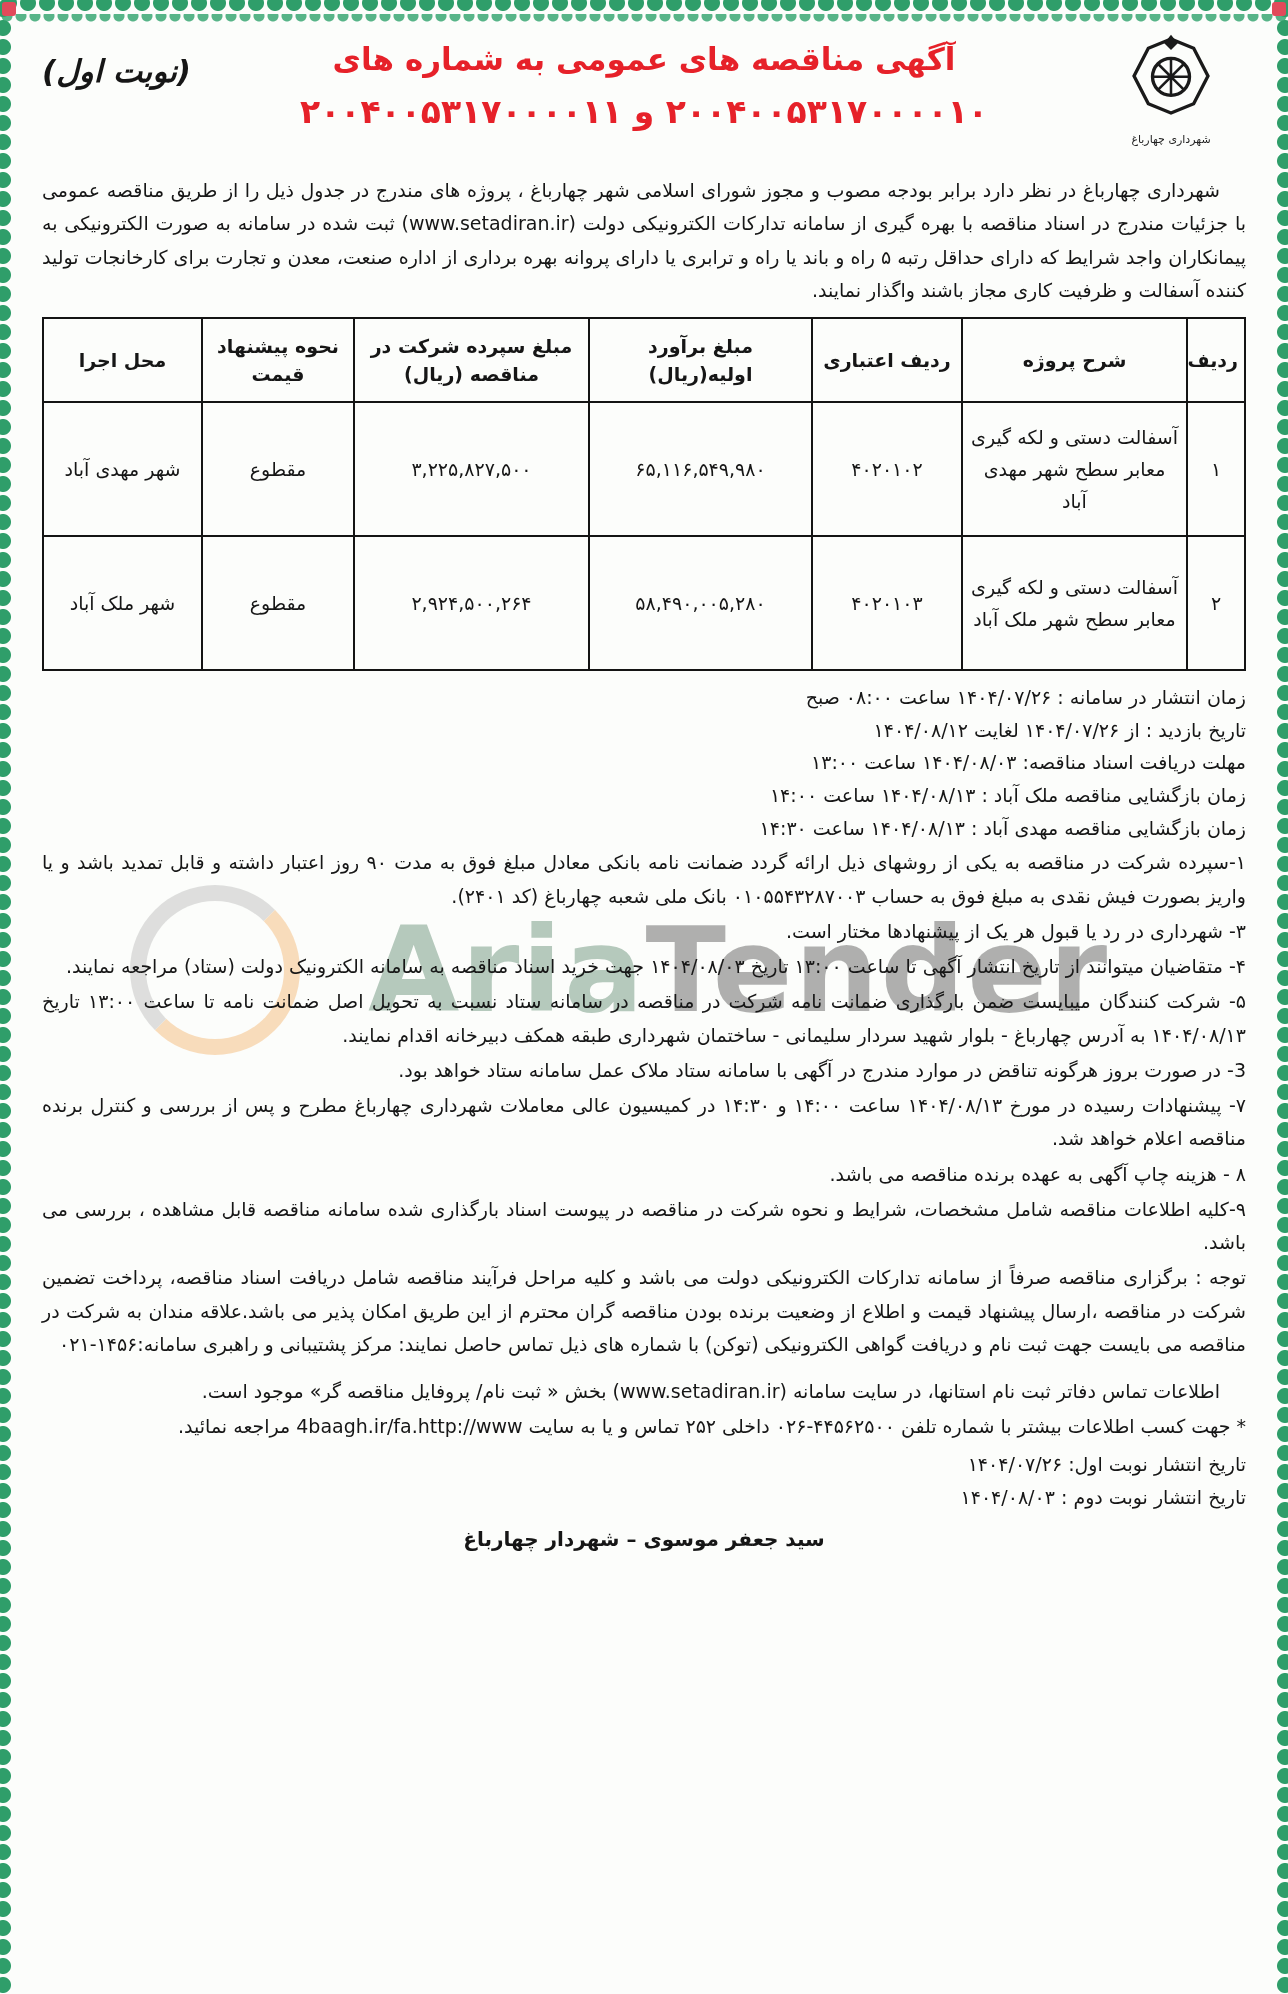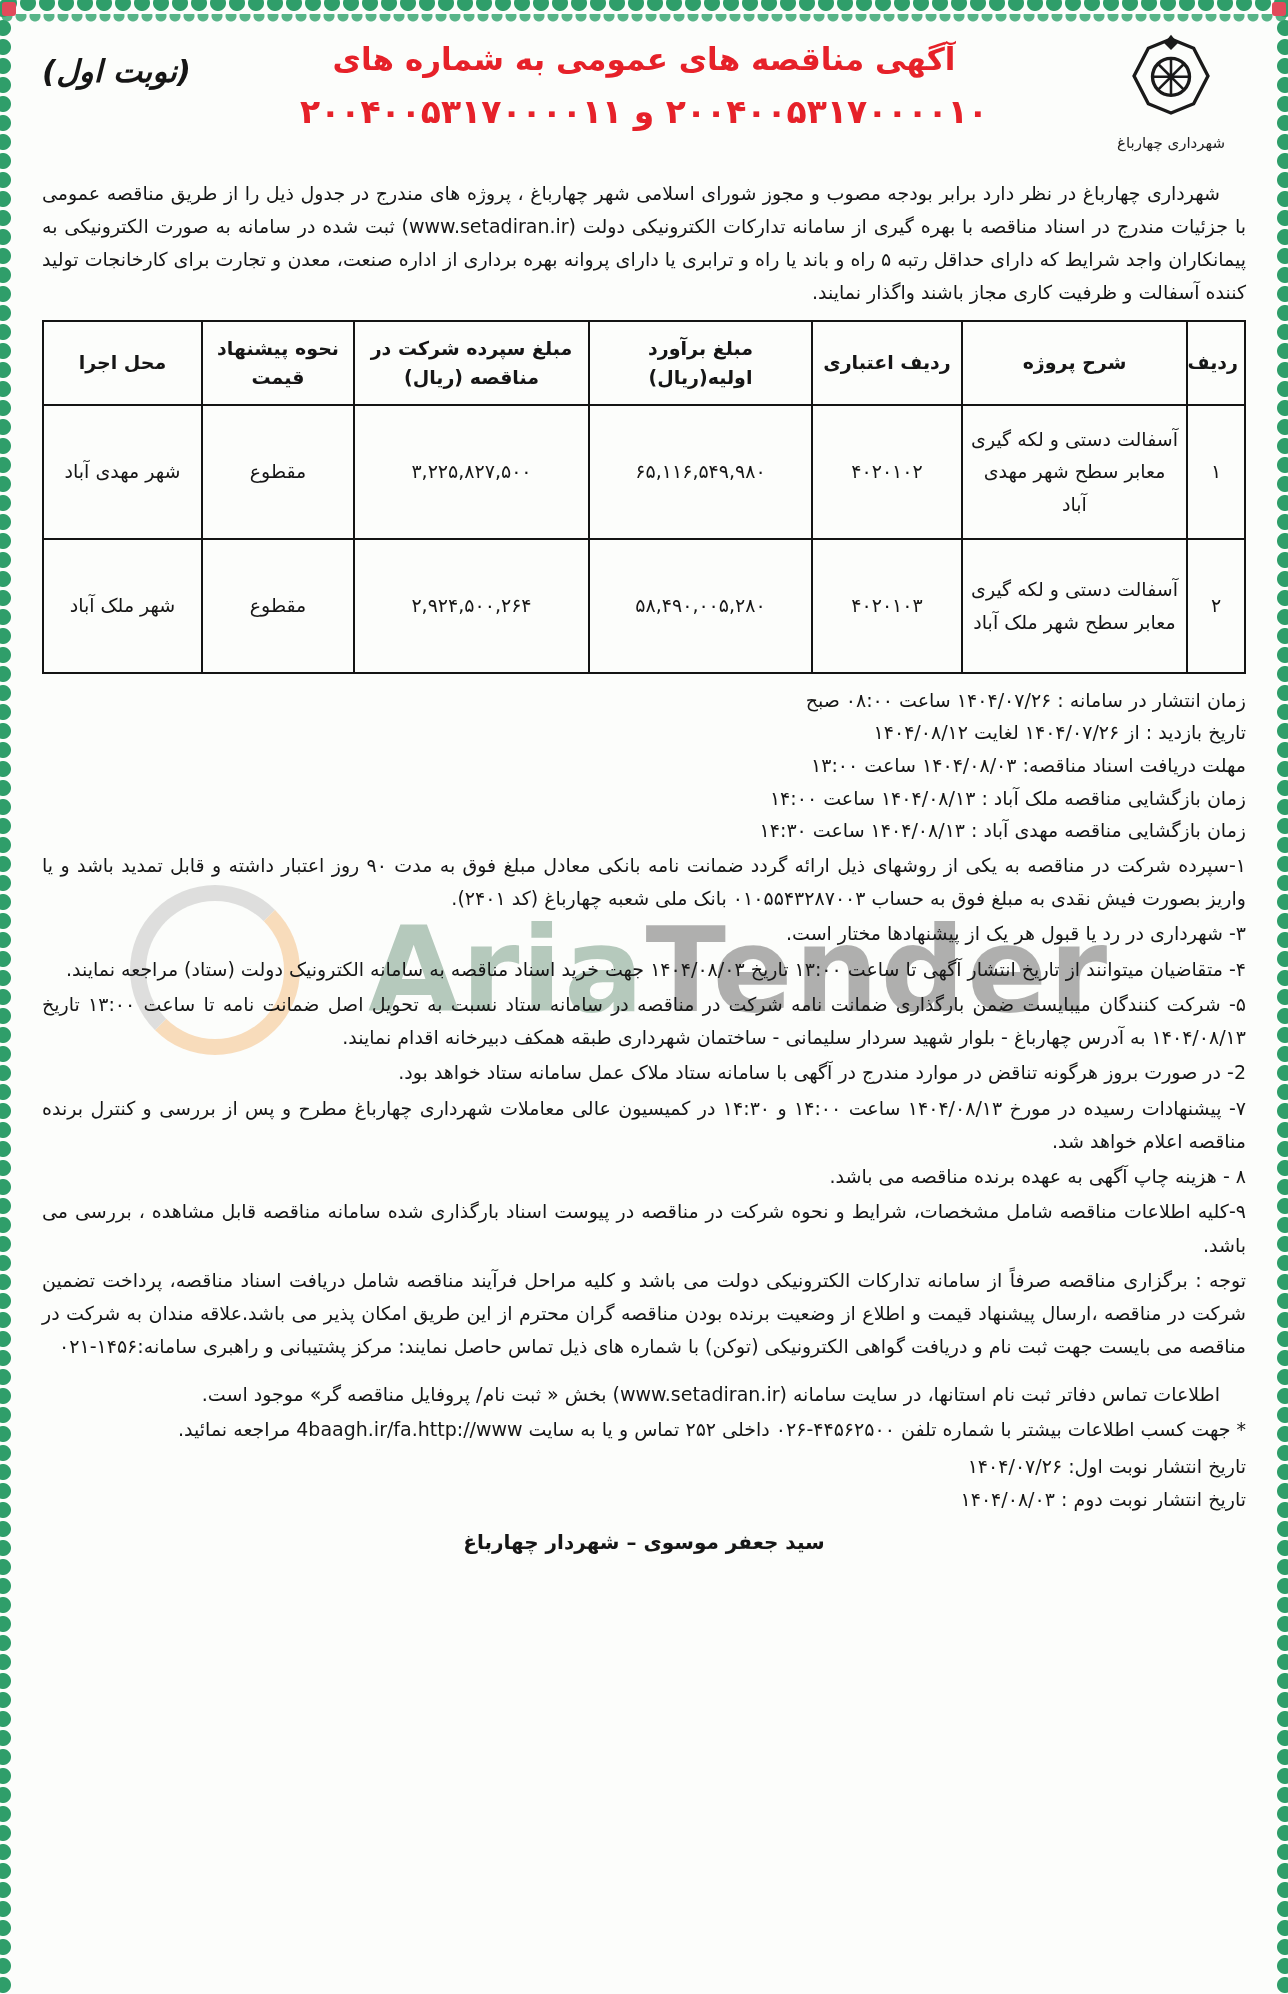--- a/index.html
+++ b/index.html
@@ -47,21 +47,21 @@
   .wm-a{color:#14532d;margin-left:40px;}
   .wm-t{color:#000000;}
 
   
   .content{
     position:absolute;top:30px;left:42px;right:42px;z-index:1;
     direction:rtl;font-size:19px;line-height:1.75;text-align:justify;
   }
   .header{display:flex;align-items:flex-start;justify-content:space-between;min-height:124px;}
   .logo-wrap{width:150px;text-align:center;flex:0 0 auto;padding-top:4px;}
-  .logo-caption{font-size:15px;margin-top:2px;color:#222;}
+  .logo-caption{font-size:11px;margin-top:2px;color:#222;}
   .titles{flex:1;text-align:center;padding-top:6px;}
   .title1{color:#e62129;font-weight:bold;font-size:31px;line-height:1.5;}
   .title2{color:#e62129;font-weight:bold;font-size:33px;letter-spacing:1px;line-height:1.5;margin-top:4px;}
   .issue{width:150px;flex:0 0 auto;font-size:31px;font-weight:bold;font-style:italic;text-align:left;padding-top:14px;white-space:nowrap;}
 
   .intro{margin-top:20px;text-indent:26px;}
 
   table{width:100%;border-collapse:collapse;table-layout:fixed;margin-top:10px;background:transparent;}
   table,th,td{border:2px solid #141414;}
   th,td{text-align:center;vertical-align:middle;padding:4px 6px;font-size:19px;}
@@ -167,21 +167,21 @@
       <div>تاریخ بازدید : از ۱۴۰۴/۰۷/۲۶ لغایت ۱۴۰۴/۰۸/۱۲</div>
       <div>مهلت دریافت اسناد مناقصه: ۱۴۰۴/۰۸/۰۳ ساعت ۱۳:۰۰</div>
       <div>زمان بازگشایی مناقصه ملک آباد : ۱۴۰۴/۰۸/۱۳ ساعت ۱۴:۰۰</div>
       <div>زمان بازگشایی مناقصه مهدی آباد : ۱۴۰۴/۰۸/۱۳ ساعت ۱۴:۳۰</div>
     </div>
 
     <p class="par">۱-سپرده شرکت در مناقصه به یکی از روشهای ذیل ارائه گردد ضمانت نامه بانکی معادل مبلغ فوق به مدت ۹۰ روز اعتبار داشته و قابل تمدید باشد و یا واریز بصورت فیش نقدی به مبلغ فوق به حساب ۰۱۰۵۵۴۳۲۸۷۰۰۳ بانک ملی شعبه چهارباغ (کد ۲۴۰۱).</p>
     <p class="par">۳- شهرداری در رد یا قبول هر یک از پیشنهادها مختار است.</p>
     <p class="par">۴- متقاضیان میتوانند از تاریخ انتشار آگهی تا ساعت ۱۳:۰۰ تاریخ ۱۴۰۴/۰۸/۰۳ جهت خرید اسناد مناقصه به سامانه الکترونیک دولت (ستاد) مراجعه نمایند.</p>
     <p class="par">۵- شرکت کنندگان میبایست ضمن بارگذاری ضمانت نامه شرکت در مناقصه در سامانه ستاد نسبت به تحویل اصل ضمانت نامه تا ساعت ۱۳:۰۰ تاریخ ۱۴۰۴/۰۸/۱۳ به آدرس چهارباغ - بلوار شهید سردار سلیمانی - ساختمان شهرداری طبقه همکف دبیرخانه اقدام نمایند.</p>
-    <p class="par">2- در صورت بروز هرگونه تناقض در موارد مندرج در آگهی با سامانه ستاد ملاک عمل سامانه ستاد خواهد بود.</p>
+    <p class="par">3- در صورت بروز هرگونه تناقض در موارد مندرج در آگهی با سامانه ستاد ملاک عمل سامانه ستاد خواهد بود.</p>
     <p class="par">۷- پیشنهادات رسیده در مورخ ۱۴۰۴/۰۸/۱۳ ساعت ۱۴:۰۰ و ۱۴:۳۰ در کمیسیون عالی معاملات شهرداری چهارباغ مطرح و پس از بررسی و کنترل برنده مناقصه اعلام خواهد شد.</p>
     <p class="par">۸ - هزینه چاپ آگهی به عهده برنده مناقصه می باشد.</p>
     <p class="par">۹-کلیه اطلاعات مناقصه شامل مشخصات، شرایط و نحوه شرکت در مناقصه در پیوست اسناد بارگذاری شده سامانه مناقصه قابل مشاهده ، بررسی می باشد.</p>
 
     <p class="par">توجه : برگزاری مناقصه صرفاً از سامانه تدارکات الکترونیکی دولت می باشد و کلیه مراحل فرآیند مناقصه شامل دریافت اسناد مناقصه، پرداخت تضمین شرکت در مناقصه ،ارسال پیشنهاد قیمت و اطلاع از وضعیت برنده بودن مناقصه گران محترم از این طریق امکان پذیر می باشد.علاقه مندان به شرکت در مناقصه می بایست جهت ثبت نام و دریافت گواهی الکترونیکی (توکن) با شماره های ذیل تماس حاصل نمایند: مرکز پشتیبانی و راهبری سامانه:۱۴۵۶-۰۲۱</p>
     <p class="contact-par">اطلاعات تماس دفاتر ثبت نام استانها، در سایت سامانه (www.setadiran.ir) بخش « ثبت نام/ پروفایل مناقصه گر» موجود است.</p>
     <p class="par">* جهت کسب اطلاعات بیشتر با شماره تلفن ۴۴۵۶۲۵۰۰-۰۲۶ داخلی ۲۵۲ تماس و یا به سایت 4baagh.ir/fa.http://www مراجعه نمائید.</p>
 
     <div class="pub-dates">
       <div>تاریخ انتشار نوبت اول: ۱۴۰۴/۰۷/۲۶</div>

